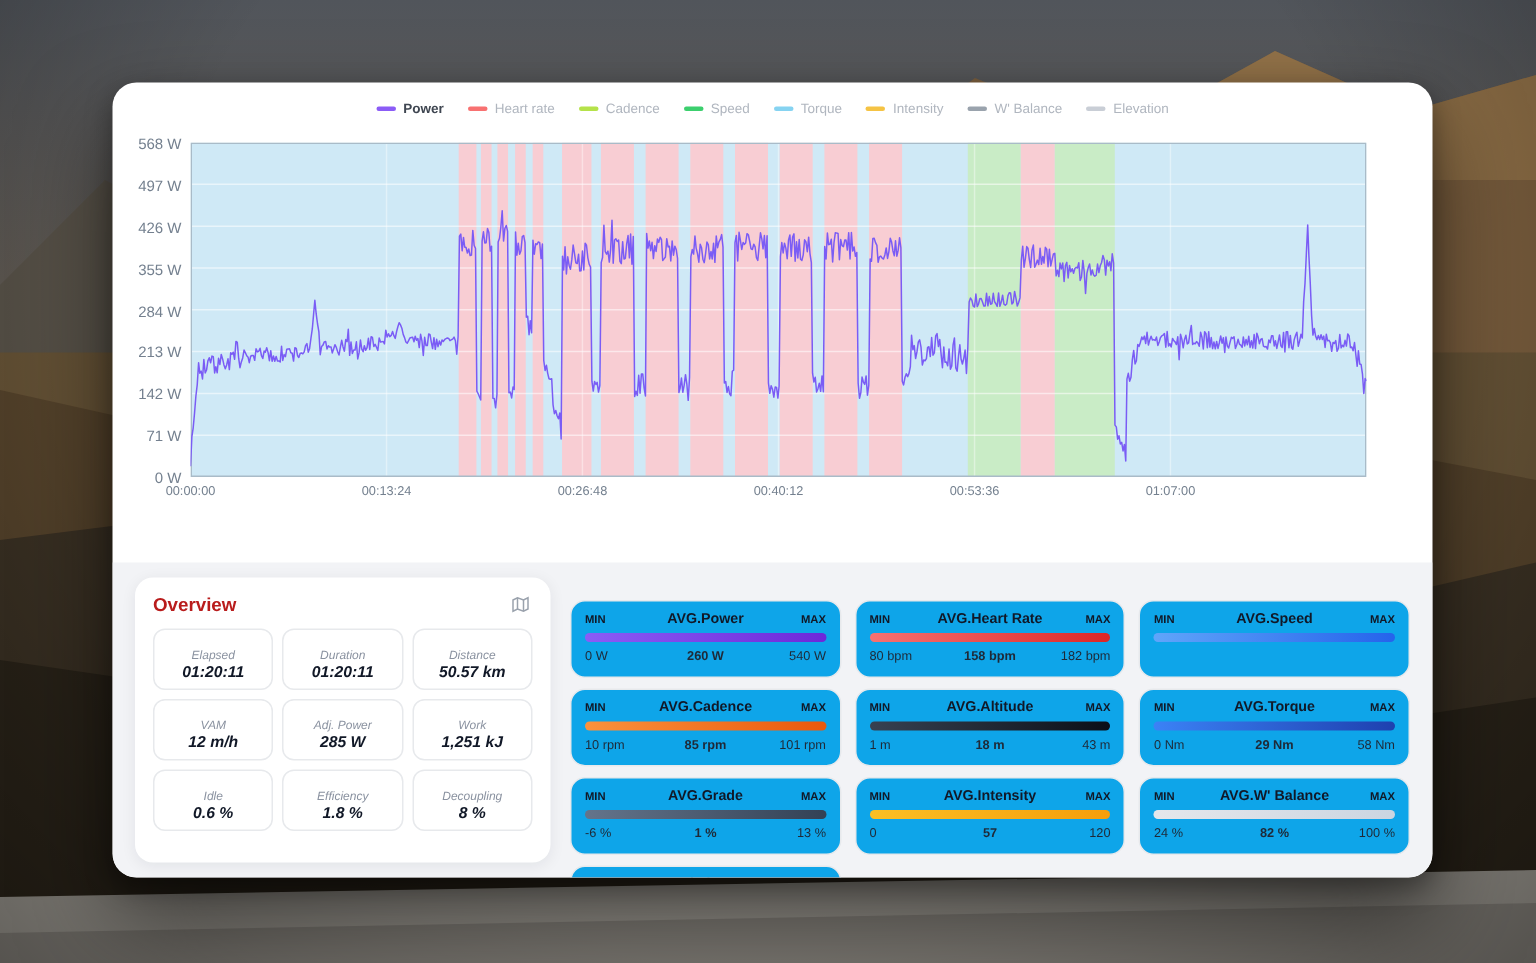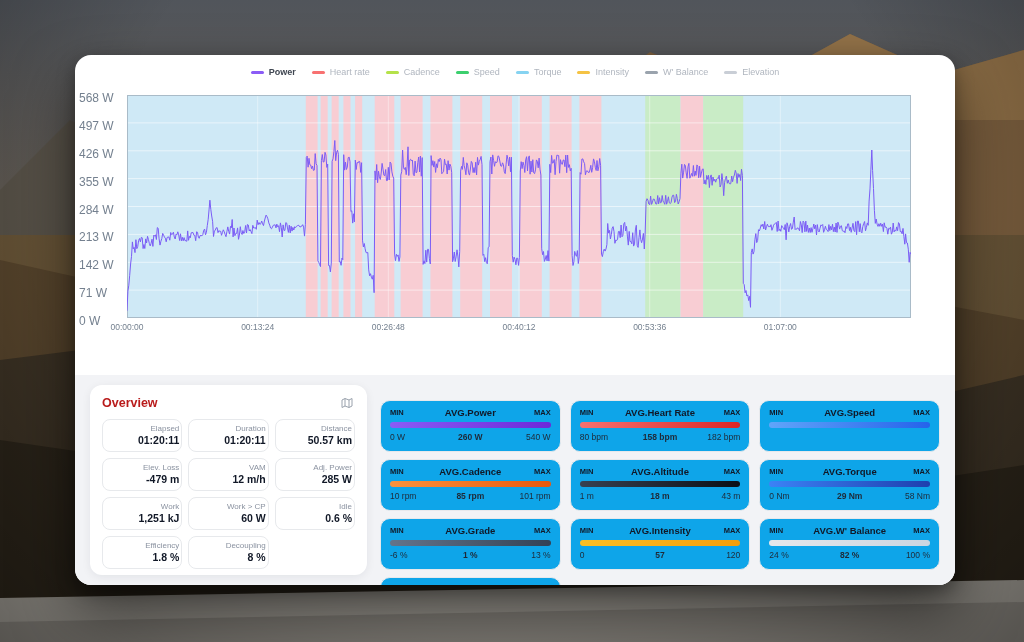--- a/index.html
+++ b/index.html
@@ -13,40 +13,40 @@
     background:#ffffff;border-radius:16px;overflow:hidden;
     box-shadow:0 30px 60px rgba(0,0,0,.5),0 6px 18px rgba(0,0,0,.35);}
   
   .legend{position:absolute;top:12px;left:0;right:0;display:flex;justify-content:center;
     align-items:center;gap:16px;}
   .legend-item{display:flex;align-items:center;gap:5px;font-size:9px;color:#b0b6bf;cursor:pointer;}
   .legend-item.active{color:#3f4651;font-weight:bold;}
   .legend-marker{width:13px;height:3px;border-radius:2px;display:inline-block;}
   
   #plot-wrap{position:absolute;left:52px;top:40px;width:784px;height:223px;}
-  .ytick{position:absolute;left:4px;width:42px;text-align:left;font-size:12px;color:#74808f;}
+  .ytick{position:absolute;left:4px;width:42px;text-align:right;font-size:10px;color:#74808f;}
   .xtick{position:absolute;top:267px;width:60px;text-align:center;font-size:8.5px;color:#74808f;}
   
   .toggles{position:absolute;top:284px;left:0;right:0;display:flex;justify-content:center;gap:10px;}
   .pill{display:flex;align-items:center;gap:8px;background:#fff;border-radius:10px;
     padding:5px 12px;box-shadow:0 1px 6px rgba(15,23,42,.18);cursor:pointer;}
   .pill-label{font-size:10.5px;font-weight:bold;color:#1f2937;}
   .switch{width:26px;height:14px;border-radius:8px;position:relative;background:#cbd5e1;}
   .knob{position:absolute;top:2px;left:2px;width:10px;height:10px;border-radius:50%;background:#fff;
     box-shadow:0 1px 2px rgba(0,0,0,.25);}
   .switch.on .knob{left:14px;}
   
   .bottom{position:absolute;left:0;right:0;top:320px;bottom:0;background:#f2f3f6;}
   .overview-card{position:absolute;left:15px;top:10px;width:277px;height:190px;background:#fff;
     border-radius:12px;box-shadow:0 2px 10px rgba(15,23,42,.07);padding:10px 12px;box-sizing:border-box;}
   .overview-header{display:flex;justify-content:space-between;align-items:center;margin-bottom:8px;}
   .overview-title{font-size:12.5px;font-weight:bold;color:#b91c1c;}
   .icon-btn{width:16px;height:16px;display:flex;align-items:center;justify-content:center;cursor:pointer;}
   .tiles{display:grid;grid-template-columns:repeat(3,1fr);gap:6px;}
-  .tile{border:1px solid #e7e9ec;border-radius:8px;padding:4px 2px 5px;text-align:right;background:#fff;}
+  .tile{border:1px solid #e7e9ec;border-radius:8px;padding:12px 2px 5px;text-align:center;background:#fff;font-style:italic;}
   .tile-label{font-size:8px;color:#8a92a0;}
   .tile-value{font-size:10.5px;font-weight:bold;color:#111827;margin-top:1px;white-space:nowrap;}
   .metrics{position:absolute;left:305px;right:15px;top:25px;bottom:0;display:grid;
     grid-template-columns:repeat(3,1fr);gap:7px 9px;grid-auto-rows:52px;overflow:hidden;}
   .metric-card{background:#0ea5e9;border:1px solid #e7e9ec;border-radius:10px;
     padding:6px 9px;box-sizing:border-box;}
   .metric-head{display:flex;align-items:center;font-size:7.5px;font-weight:bold;color:#111827;}
   .m-min-label{width:30px;text-align:left;}
   .m-max-label{width:30px;text-align:right;}
   .m-title{flex:1;text-align:center;font-size:9.5px;font-weight:bold;color:#111827;}
@@ -192,38 +192,30 @@
   </div>
           <div class="tile">
     <div class="tile-label">Duration</div>
     <div class="tile-value">01:20:11</div>
   </div>
           <div class="tile">
     <div class="tile-label">Distance</div>
     <div class="tile-value">50.57 km</div>
   </div>
           <div class="tile">
-    <div class="tile-label">Elev. Loss</div>
-    <div class="tile-value">-479 m</div>
-  </div>
-          <div class="tile">
     <div class="tile-label">VAM</div>
     <div class="tile-value">12 m/h</div>
   </div>
           <div class="tile">
     <div class="tile-label">Adj. Power</div>
     <div class="tile-value">285 W</div>
   </div>
           <div class="tile">
     <div class="tile-label">Work</div>
     <div class="tile-value">1,251 kJ</div>
-  </div>
-          <div class="tile">
-    <div class="tile-label">Work &gt; CP</div>
-    <div class="tile-value">60 W</div>
   </div>
           <div class="tile">
     <div class="tile-label">Idle</div>
     <div class="tile-value">0.6 %</div>
   </div>
           <div class="tile">
     <div class="tile-label">Efficiency</div>
     <div class="tile-value">1.8 %</div>
   </div>
           <div class="tile">

